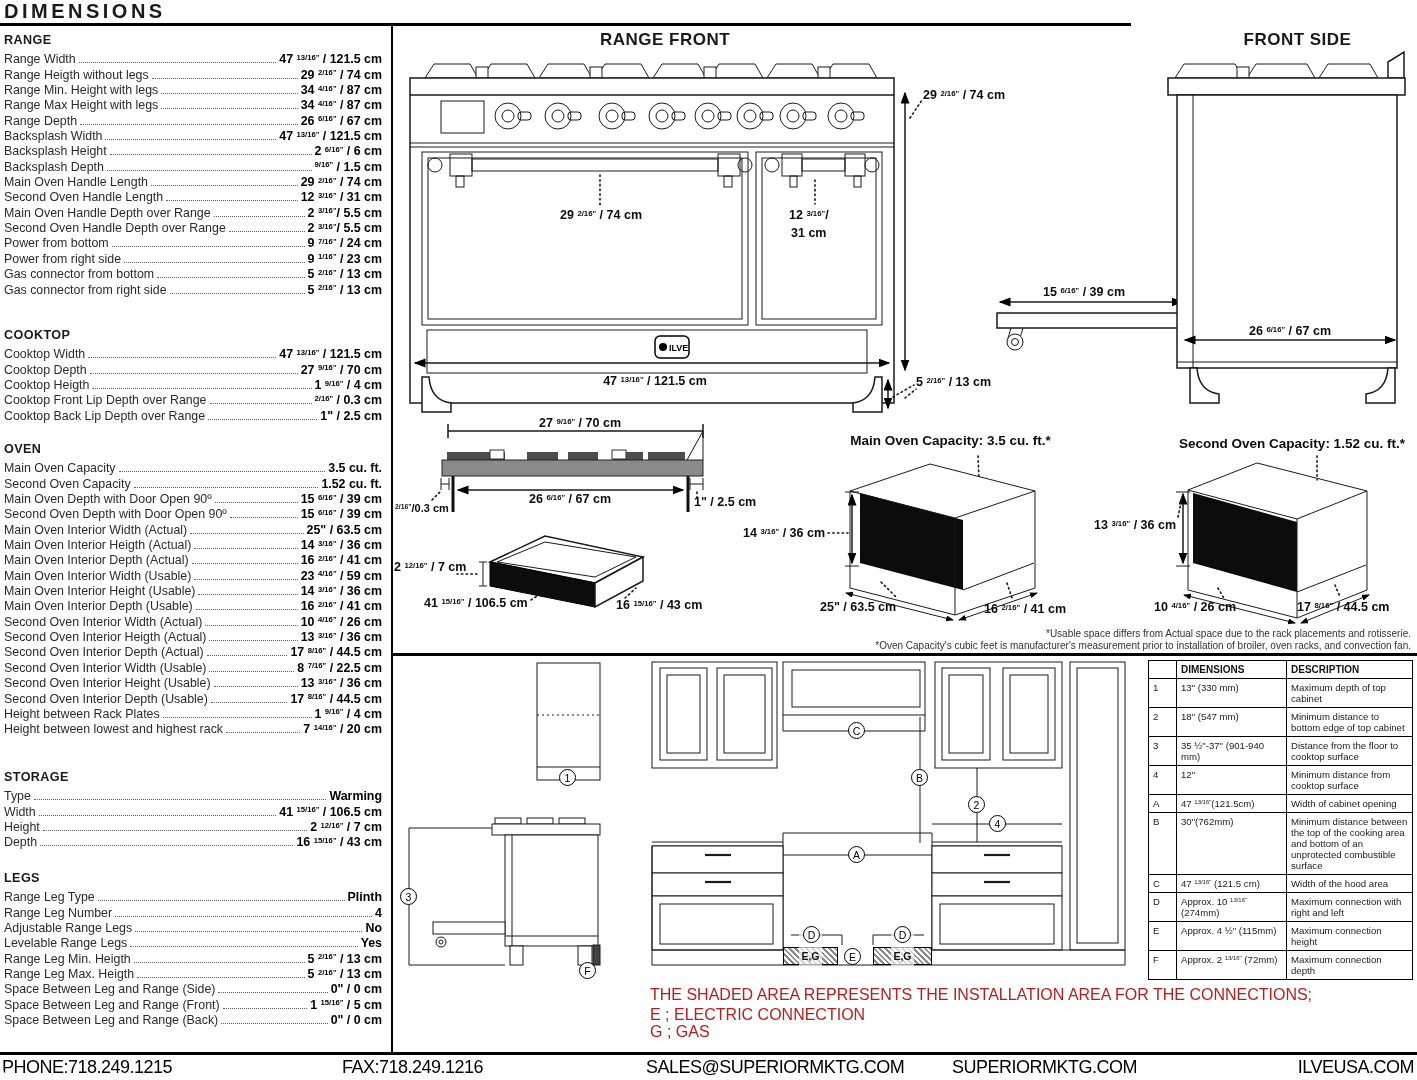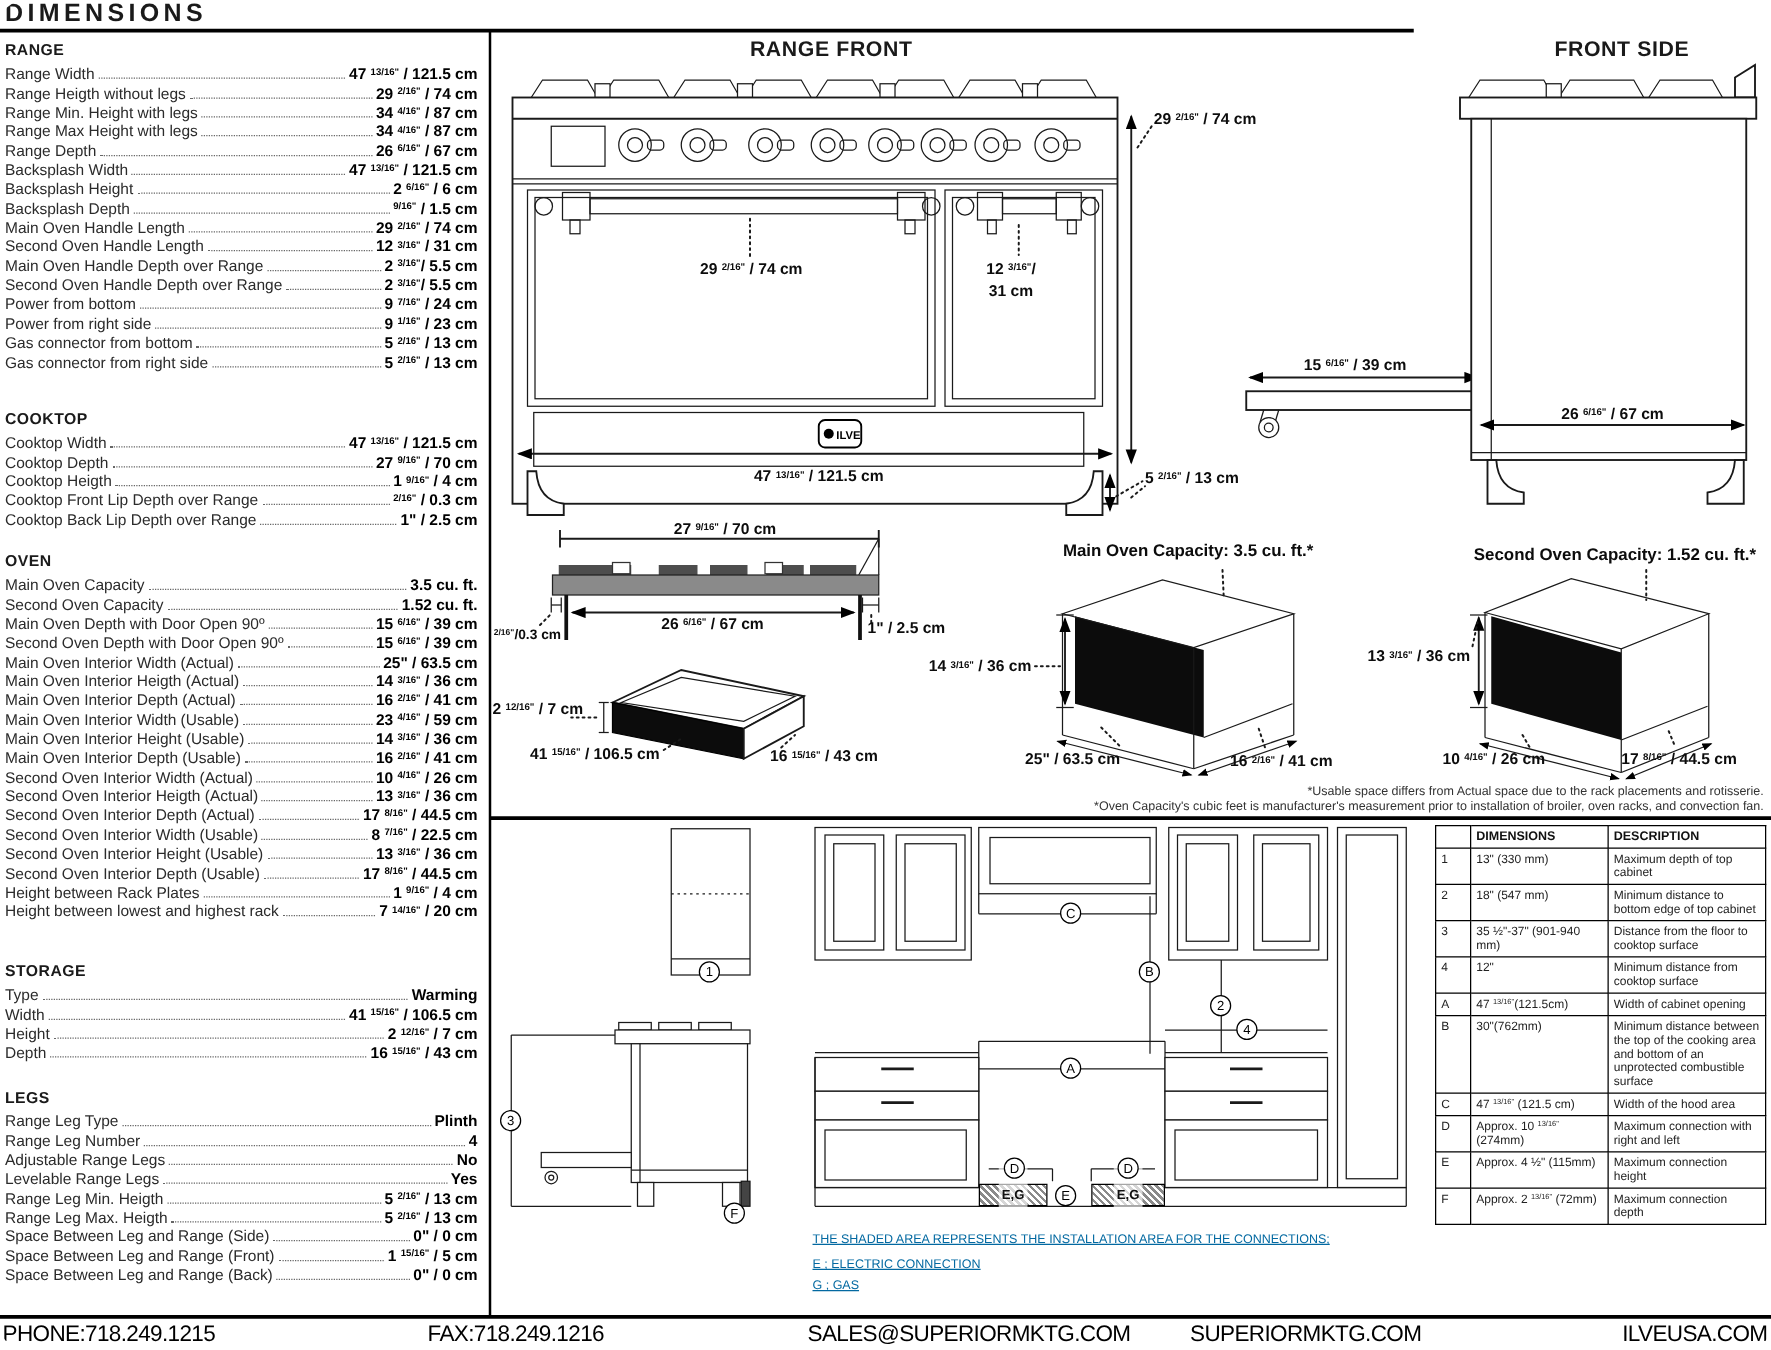--- a/index.html
+++ b/index.html
@@ -17,21 +17,21 @@
   sup{font-size:0.62em;vertical-align:baseline;position:relative;top:-0.45em;letter-spacing:0;}
   .dim{position:absolute;font-weight:bold;font-size:12.5px;color:#0c0c0c;white-space:nowrap;}
   .dim.c{text-align:center;}
   .small-note{position:absolute;right:6px;font-size:10px;color:#333;text-align:right;white-space:nowrap;}
   .co{position:absolute;width:17px;height:17px;border:1.3px solid #000;border-radius:50%;background:#fff;
       font-size:10.5px;line-height:17px;text-align:center;color:#000;box-sizing:border-box;}
   .hatch{position:absolute;border:1px solid #000;box-sizing:border-box;
          background:repeating-linear-gradient(45deg,#fff 0 2px,#8a8a8a 2px 4px);
          display:flex;align-items:center;justify-content:center;}
   .hatch span{font-size:10.5px;font-weight:bold;background:rgba(255,255,255,.65);padding:16px 2px;}
-  .inst-text{position:absolute;font-size:10px;color:#0369a1;white-space:nowrap;text-decoration:underline;}
+  .inst-text{position:absolute;font-size:16px;color:#b91c1c;white-space:nowrap;}
   table.spec{position:absolute;left:1148px;top:660px;width:264px;border-collapse:collapse;
              font-size:9.6px;color:#222;table-layout:fixed;}
   table.spec th,table.spec td{border:1.2px solid #000;padding:3px 4px;vertical-align:top;text-align:left;}
   table.spec th{font-size:10px;font-weight:bold;color:#111;}
   col.c-ref{width:28px;} col.c-dim{width:110px;} col.c-desc{width:126px;}
   .footer-item{position:absolute;top:1057px;font-size:18px;letter-spacing:-0.5px;color:#000;white-space:nowrap;}
   svg{position:absolute;overflow:visible;}
   svg .ln{stroke:#1a1a1a;stroke-width:1.5;fill:none;}
   svg .tn{stroke:#1a1a1a;stroke-width:1;fill:none;}
   svg .wh{fill:#fff;stroke:#1a1a1a;stroke-width:1.5;}

